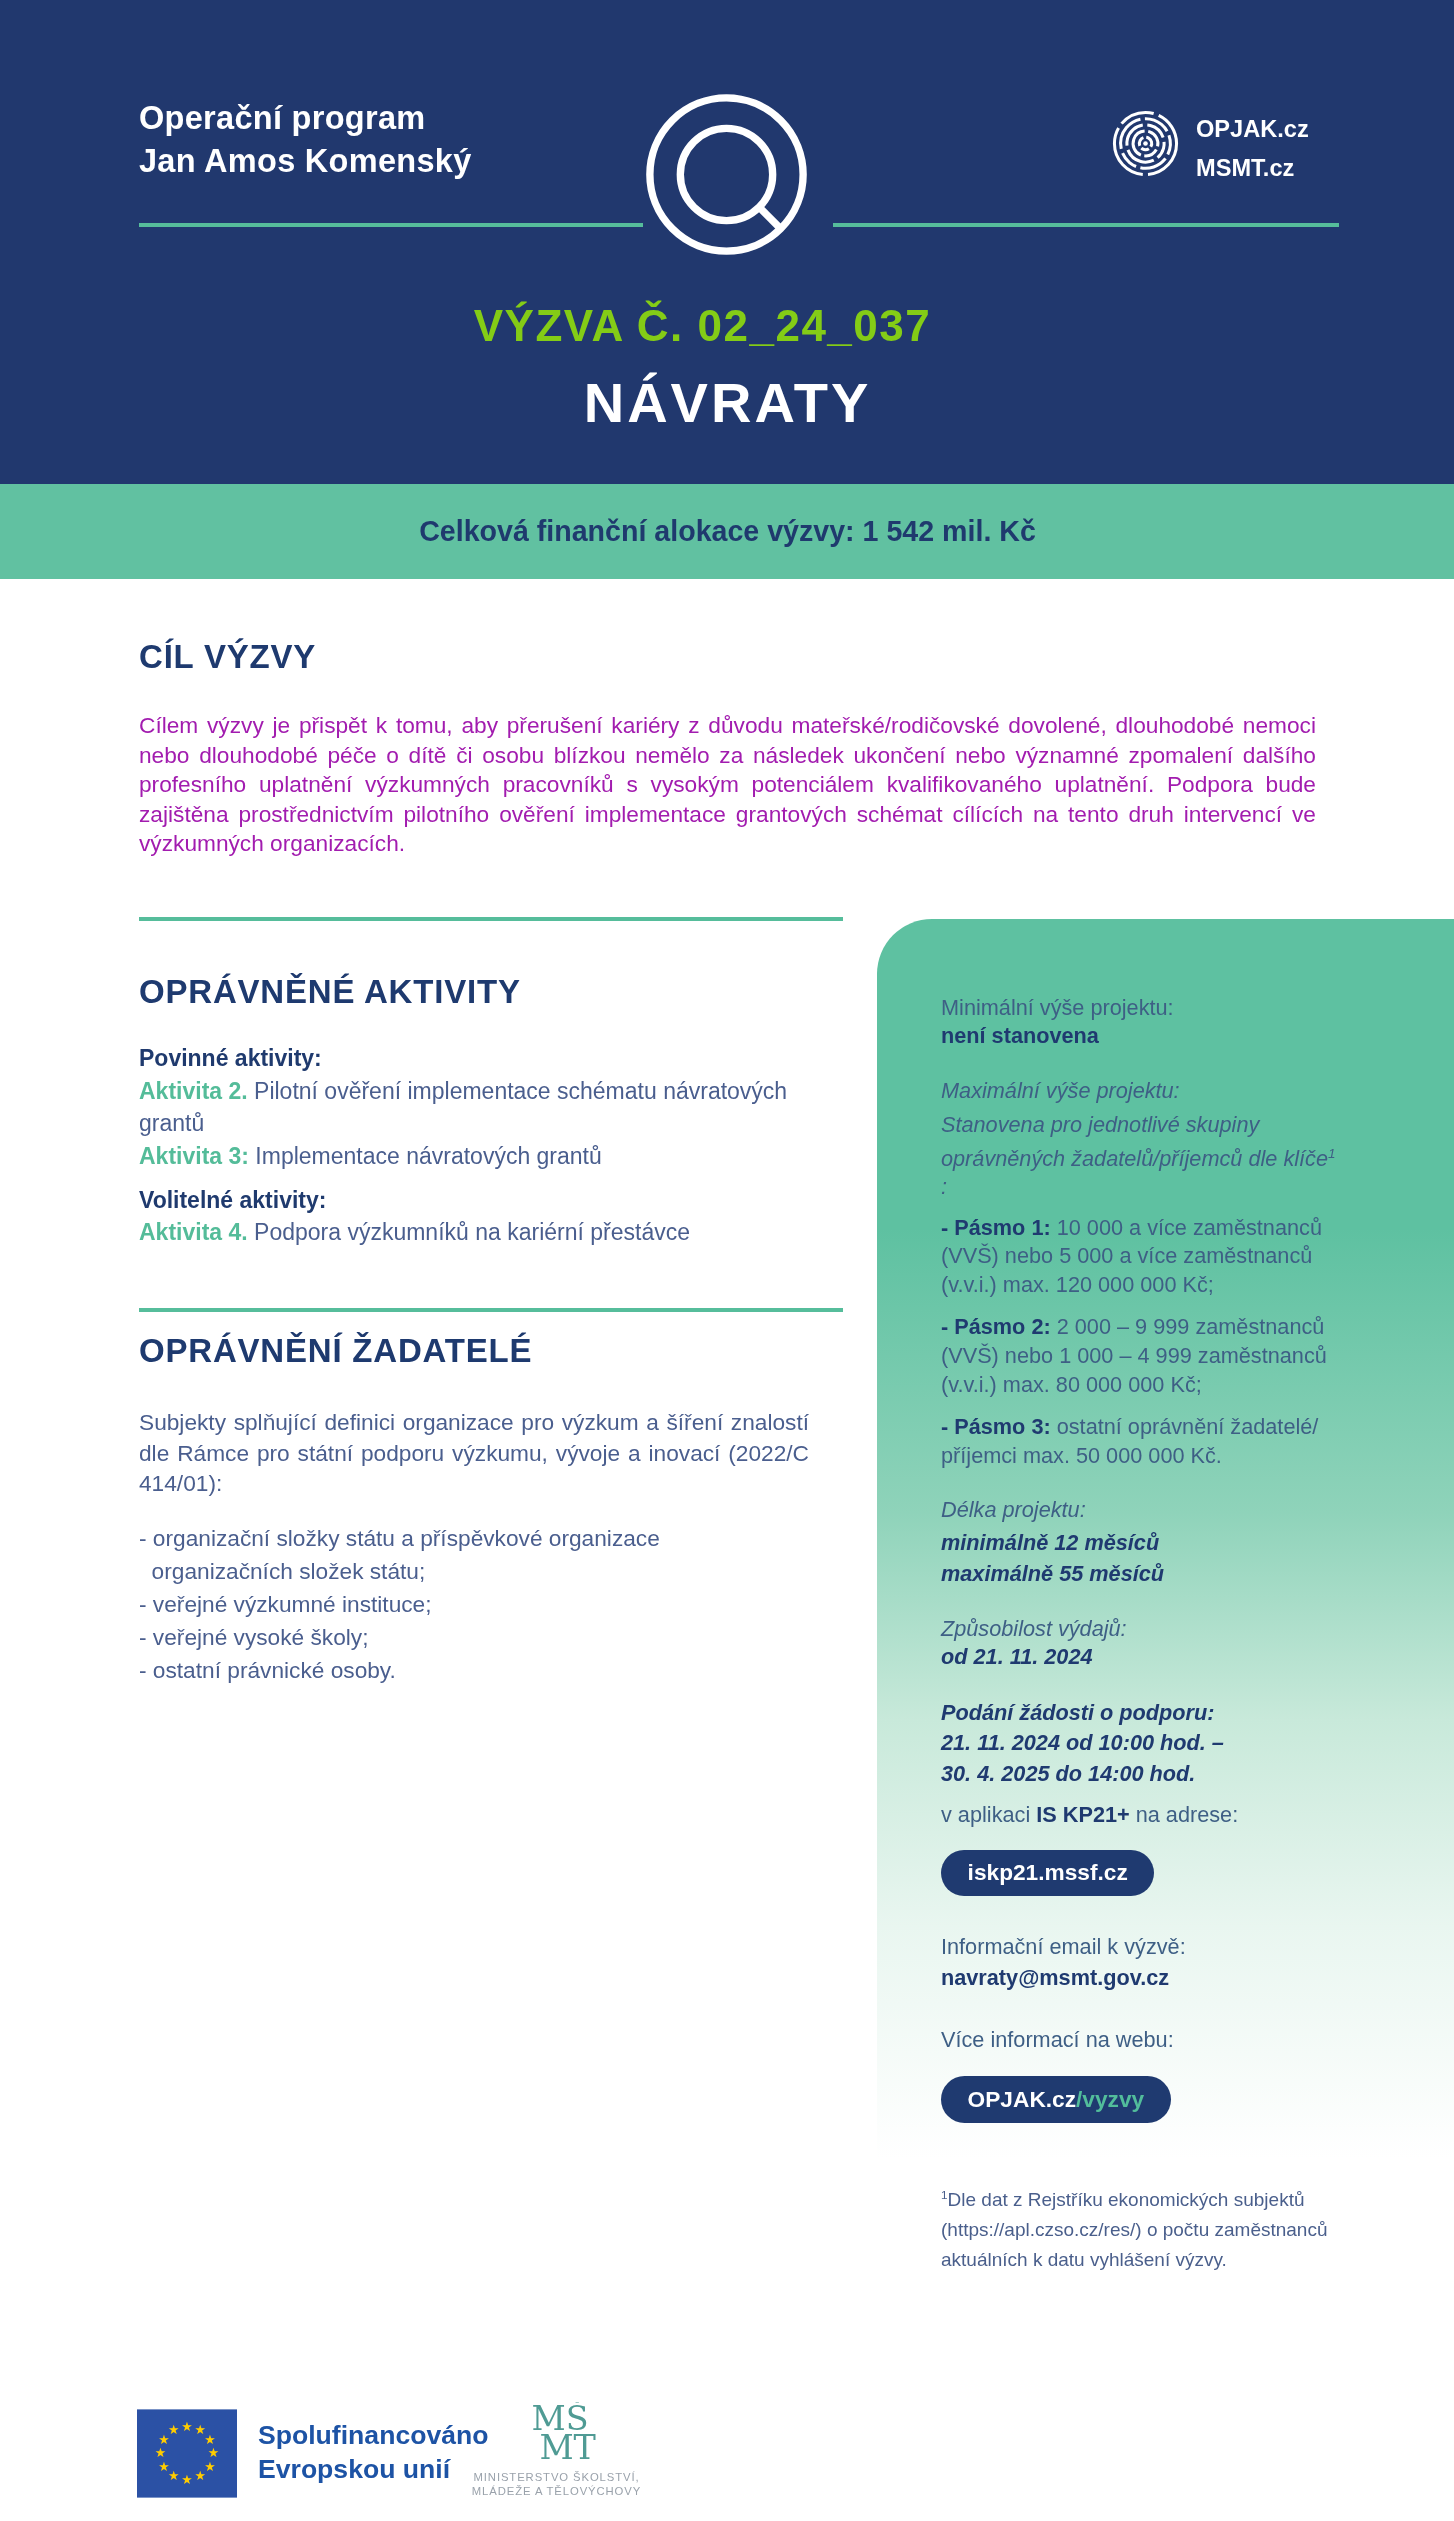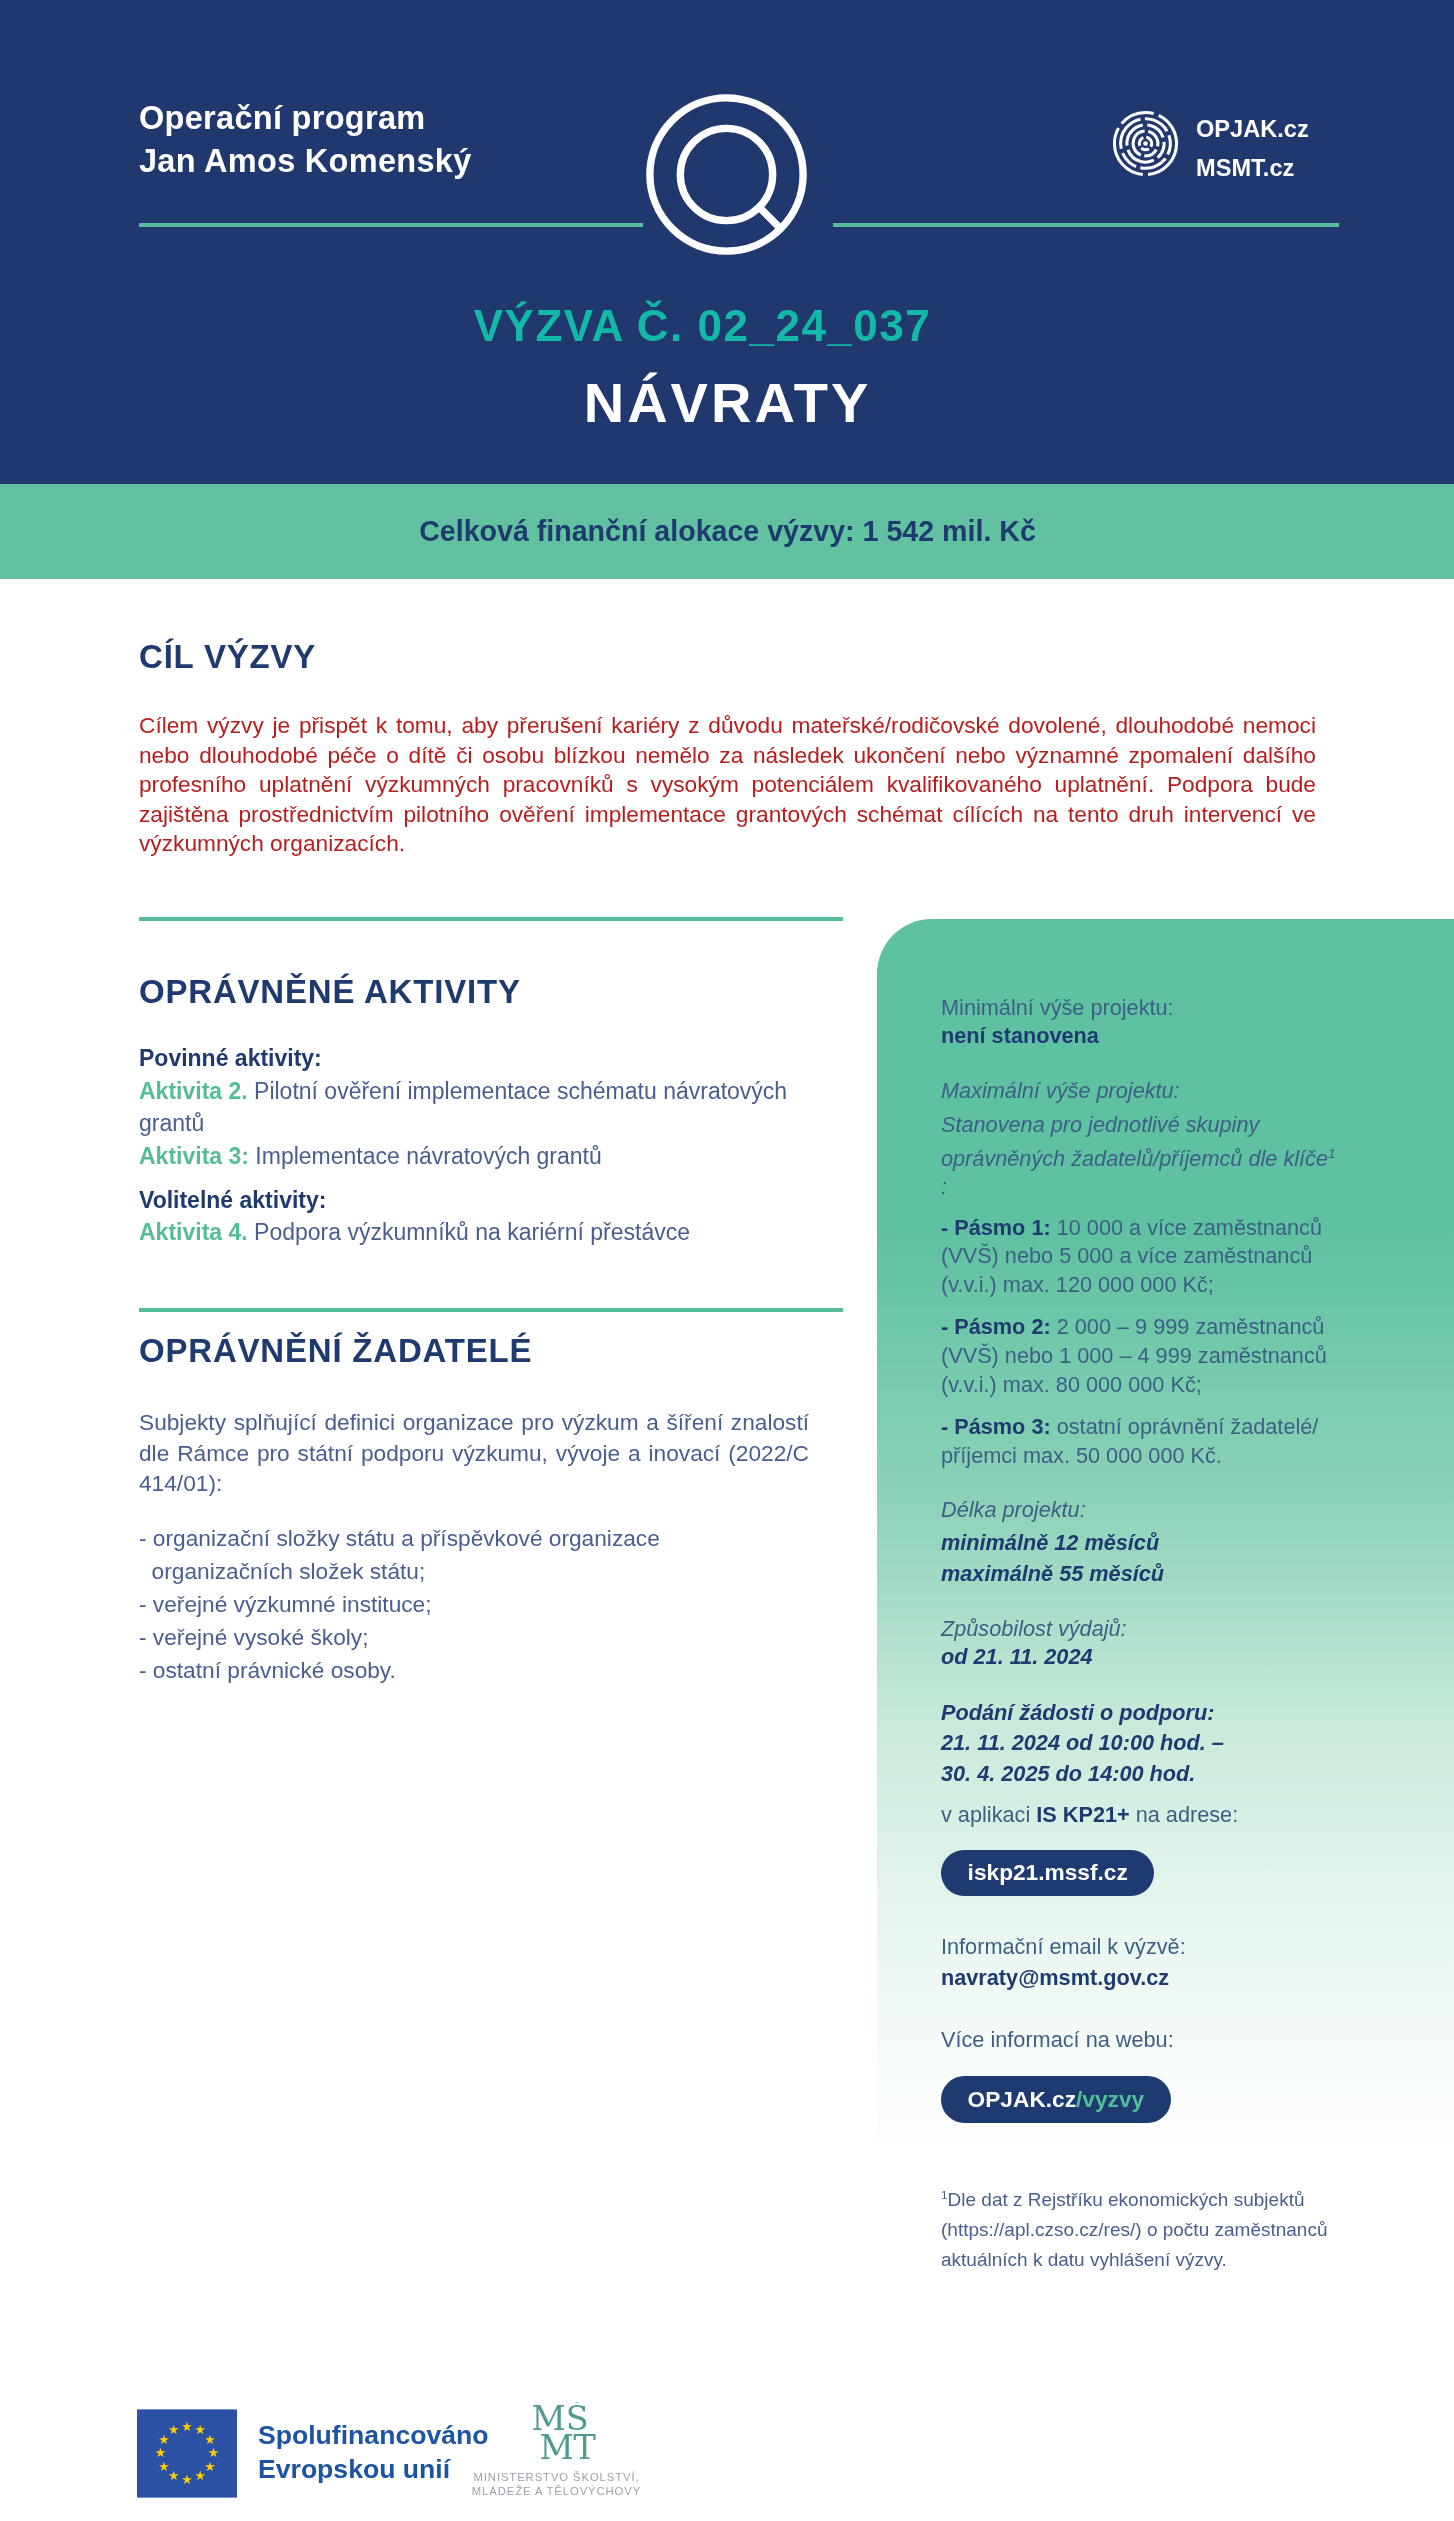--- a/index.html
+++ b/index.html
@@ -11,28 +11,28 @@
   }
   
   .header{position:absolute;left:0;top:0;width:1455px;height:484px;background:#21386E;}
   .program-title{position:absolute;left:139px;top:97px;color:#ffffff;font-size:32.5px;font-weight:bold;line-height:43px;letter-spacing:0.3px;}
   .hdr-line{position:absolute;top:223px;height:3.9px;background:#56BD9B;}
   .hdr-line.left{left:139px;width:504px;}
   .hdr-line.right{left:833px;width:506px;}
   .center-logo{position:absolute;left:643px;top:91px;}
   .opjak-logo{position:absolute;left:1110px;top:108px;}
   .opjak-links{position:absolute;left:1196px;top:110px;color:#ffffff;font-size:23.6px;font-weight:bold;line-height:39px;}
-  .call-number{position:absolute;left:0;top:301px;width:1405px;text-align:center;color:#14b8a6;font-size:44px;font-weight:bold;letter-spacing:1.5px;}
+  .call-number{position:absolute;left:0;top:301px;width:1405px;text-align:center;color:#84cc16;font-size:44px;font-weight:bold;letter-spacing:1.5px;}
   .call-name{position:absolute;left:0;top:370px;width:1455px;text-align:center;color:#ffffff;font-size:56px;font-weight:bold;letter-spacing:3px;}
   
   .alloc-band{position:absolute;left:0;top:484px;width:1455px;height:95px;background:#61C1A1;}
   .alloc-band .txt{display:block;width:100%;text-align:center;line-height:95px;color:#1F3A6E;font-size:28.6px;font-weight:bold;}
   
   .h2{position:absolute;left:139px;color:#1E3A6F;font-size:33px;font-weight:bold;letter-spacing:0.8px;}
-  .goal-body{position:absolute;left:139px;top:711px;width:1177px;color:#b91c1c;font-size:22.7px;line-height:29.6px;text-align:justify;}
+  .goal-body{position:absolute;left:139px;top:711px;width:1177px;color:#a21caf;font-size:22.7px;line-height:29.6px;text-align:justify;}
   .divider{position:absolute;left:139px;width:704px;height:3.9px;background:#56BD9B;}
   .act-block{position:absolute;left:139px;top:1042px;width:650px;font-size:23px;line-height:32.5px;color:#4A5E8E;}
   .bold-navy{color:#1F3A6E;font-weight:bold;}
   .green-label{color:#54BC99;font-weight:bold;}
   .act-optional{margin-top:11.8px;}
   .app-intro{position:absolute;left:139px;top:1407px;width:670px;color:#4A5E8E;font-size:22.7px;line-height:30.5px;text-align:justify;}
   .app-bullets{position:absolute;left:139px;top:1522px;width:670px;color:#4A5E8E;font-size:22.7px;line-height:33px;}
   .app-bullets .b{white-space:pre-line;}
   .app-note{position:absolute;left:139px;top:1716px;width:670px;color:#4A5E8E;font-size:22.7px;}
   

